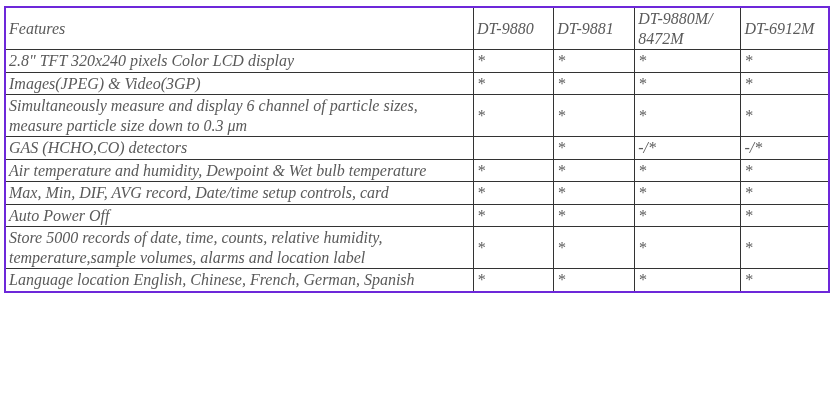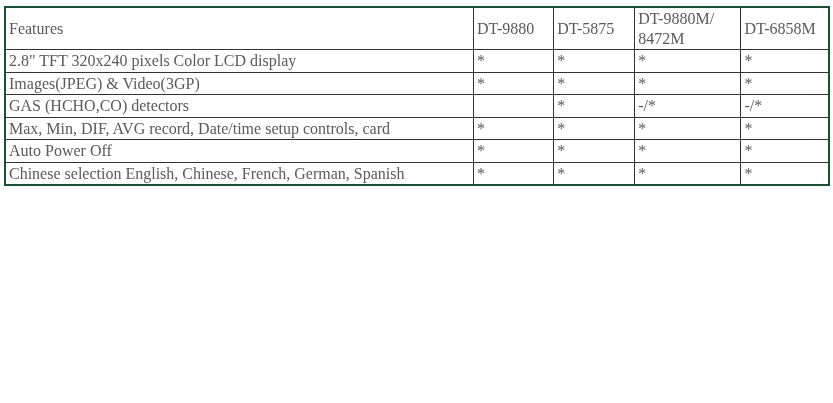--- a/index.html
+++ b/index.html
@@ -17,21 +17,22 @@
     height: 403px;
     box-sizing: border-box;
     padding: 6px 0 0 4px;
     background: #ffffff;
     overflow: hidden;
   }
   table.spec {
     border-collapse: collapse;
     table-layout: fixed;
     width: 826px;
-    border: 2px solid #14532d;
+    border: 2px solid #6d28d9;
+    font-style: italic;
   }
   table.spec th,
   table.spec td {
     border: 1px solid #333333;
     padding: 1px 3px;
     font-size: 16px;
     font-weight: normal;
     text-align: left;
     vertical-align: middle;
     line-height: 1.22;
@@ -61,63 +62,84 @@
       <col class="c-feat">
         <col class="c-m1">
         <col class="c-m2">
         <col class="c-m3">
         <col class="c-m4">
     </colgroup>
     <thead>
       <tr>
         <th class="feat-h">Features</th>
         <th>DT-9880</th>
-        <th>DT-5875</th>
+        <th>DT-9881</th>
         <th>DT-9880M/ 8472M</th>
-        <th>DT-6858M</th>
+        <th>DT-6912M</th>
       </tr>
     </thead>
     <tbody>
       <tr>
         <td class="feat">2.8" TFT 320x240 pixels Color LCD display</td>
         <td class="mark">*</td>
         <td class="mark">*</td>
         <td class="mark">*</td>
         <td class="mark">*</td>
       </tr>
       <tr>
         <td class="feat">Images(JPEG) &amp; Video(3GP)</td>
         <td class="mark">*</td>
         <td class="mark">*</td>
         <td class="mark">*</td>
         <td class="mark">*</td>
       </tr>
       <tr>
+        <td class="feat">Simultaneously measure and display 6 channel of particle sizes, measure particle size down to 0.3 μm</td>
+        <td class="mark">*</td>
+        <td class="mark">*</td>
+        <td class="mark">*</td>
+        <td class="mark">*</td>
+      </tr>
+      <tr>
         <td class="feat">GAS (HCHO,CO) detectors</td>
         <td class="mark"></td>
         <td class="mark">*</td>
         <td class="mark">-/*</td>
         <td class="mark">-/*</td>
+      </tr>
+      <tr>
+        <td class="feat">Air temperature and humidity, Dewpoint &amp; Wet bulb temperature</td>
+        <td class="mark">*</td>
+        <td class="mark">*</td>
+        <td class="mark">*</td>
+        <td class="mark">*</td>
       </tr>
       <tr>
         <td class="feat">Max, Min, DIF, AVG record, Date/time setup controls, card</td>
         <td class="mark">*</td>
         <td class="mark">*</td>
         <td class="mark">*</td>
         <td class="mark">*</td>
       </tr>
       <tr>
         <td class="feat">Auto Power Off</td>
         <td class="mark">*</td>
         <td class="mark">*</td>
         <td class="mark">*</td>
         <td class="mark">*</td>
       </tr>
       <tr>
-        <td class="feat">Chinese selection English, Chinese, French, German, Spanish</td>
+        <td class="feat">Store 5000 records of date, time, counts, relative humidity, temperature,sample volumes, alarms and location label</td>
+        <td class="mark">*</td>
+        <td class="mark">*</td>
+        <td class="mark">*</td>
+        <td class="mark">*</td>
+      </tr>
+      <tr>
+        <td class="feat">Language location English, Chinese, French, German, Spanish</td>
         <td class="mark">*</td>
         <td class="mark">*</td>
         <td class="mark">*</td>
         <td class="mark">*</td>
       </tr>
     </tbody>
   </table>
 </div>
 
 </body></html>

